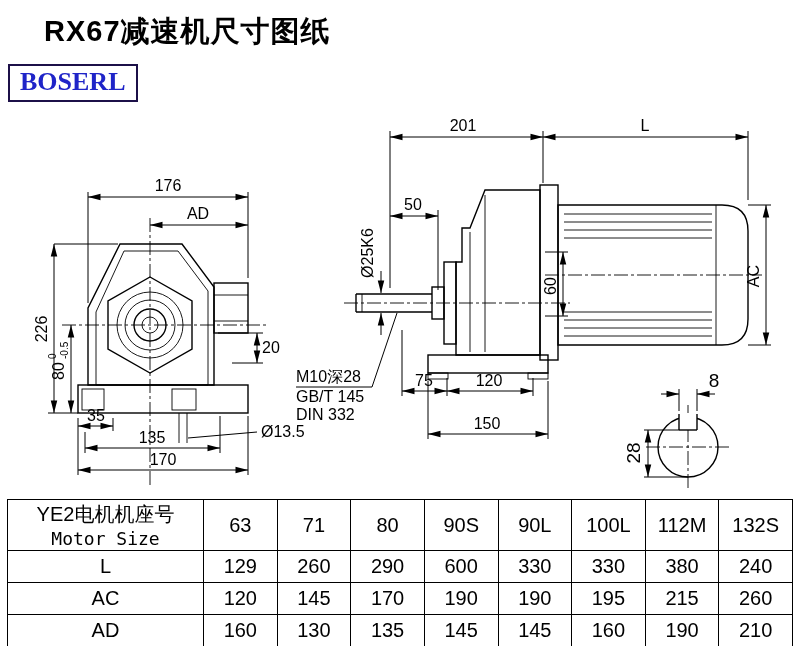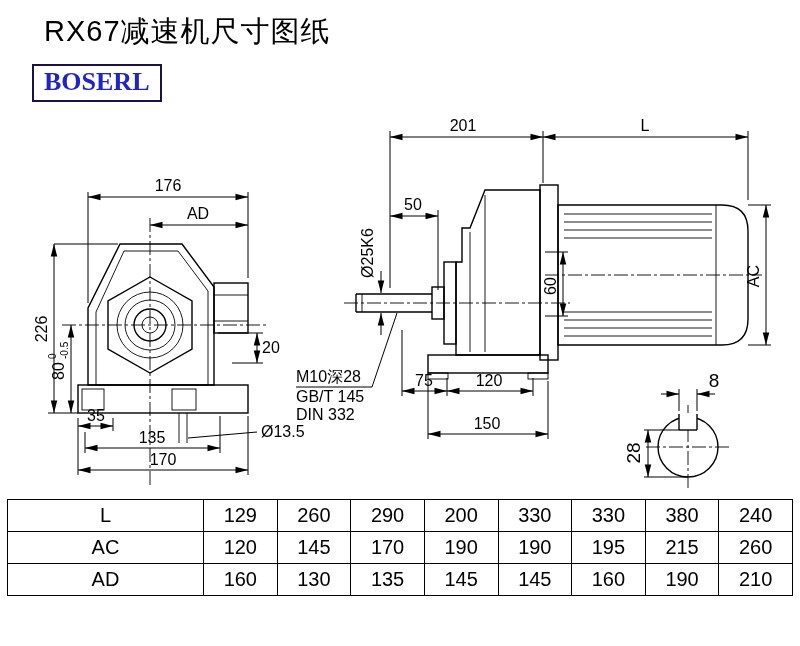--- a/index.html
+++ b/index.html
@@ -1,25 +1,25 @@
 <!DOCTYPE html>
 <html><head>
 <meta charset="utf-8">
 <style>
   html,body{margin:0;padding:0;}
   body{
     width:800px;height:646px;position:relative;background:#fff;
     font-family:"Liberation Sans",sans-serif;color:#000;overflow:hidden;
   }
   .page-title{
-    position:absolute;left:44px;top:12px;font-size:29px;font-weight:normal;
+    position:absolute;left:44px;top:12px;font-size:29px;font-weight:bold;
     letter-spacing:1px;margin:0;
   }
   .brand-box{
-    position:absolute;left:32px;top:64px;border:2px solid #1c1048;
+    position:absolute;left:8px;top:64px;border:2px solid #1c1048;
     padding:1px 10px 3px 10px;background:#fff;
   }
   .brand-box span{
     font-family:"Liberation Serif",serif;font-weight:bold;font-size:26px;color:#1f24c8;
   }
   svg.drawing{position:absolute;left:0;top:100px;}
   svg .s{stroke:#000;fill:none;stroke-width:1.4;}
   svg .t{stroke:#000;fill:none;stroke-width:0.9;}
   svg .dim{stroke:#000;fill:none;stroke-width:1;}
   svg .cl{stroke:#000;fill:none;stroke-width:0.9;stroke-dasharray:14 3 3 3;}
@@ -217,26 +217,40 @@
     <col>
       <col>
       <col>
       <col>
       <col>
       <col>
       <col>
       <col>
   </colgroup>
   <tbody>
+    <tr class="hdr">
+      <td>
+        <div>YE2电机机座号</div>
+        <div class="hdr-en">Motor Size</div>
+      </td>
+      <td>63</td>
+      <td>71</td>
+      <td>80</td>
+      <td>90S</td>
+      <td>90L</td>
+      <td>100L</td>
+      <td>112M</td>
+      <td>132S</td>
+    </tr>
     <tr>
       <td>L</td>
       <td>129</td>
       <td>260</td>
       <td>290</td>
-      <td>200</td>
+      <td>600</td>
       <td>330</td>
       <td>330</td>
       <td>380</td>
       <td>240</td>
     </tr>
     <tr>
       <td>AC</td>
       <td>120</td>
       <td>145</td>
       <td>170</td>

